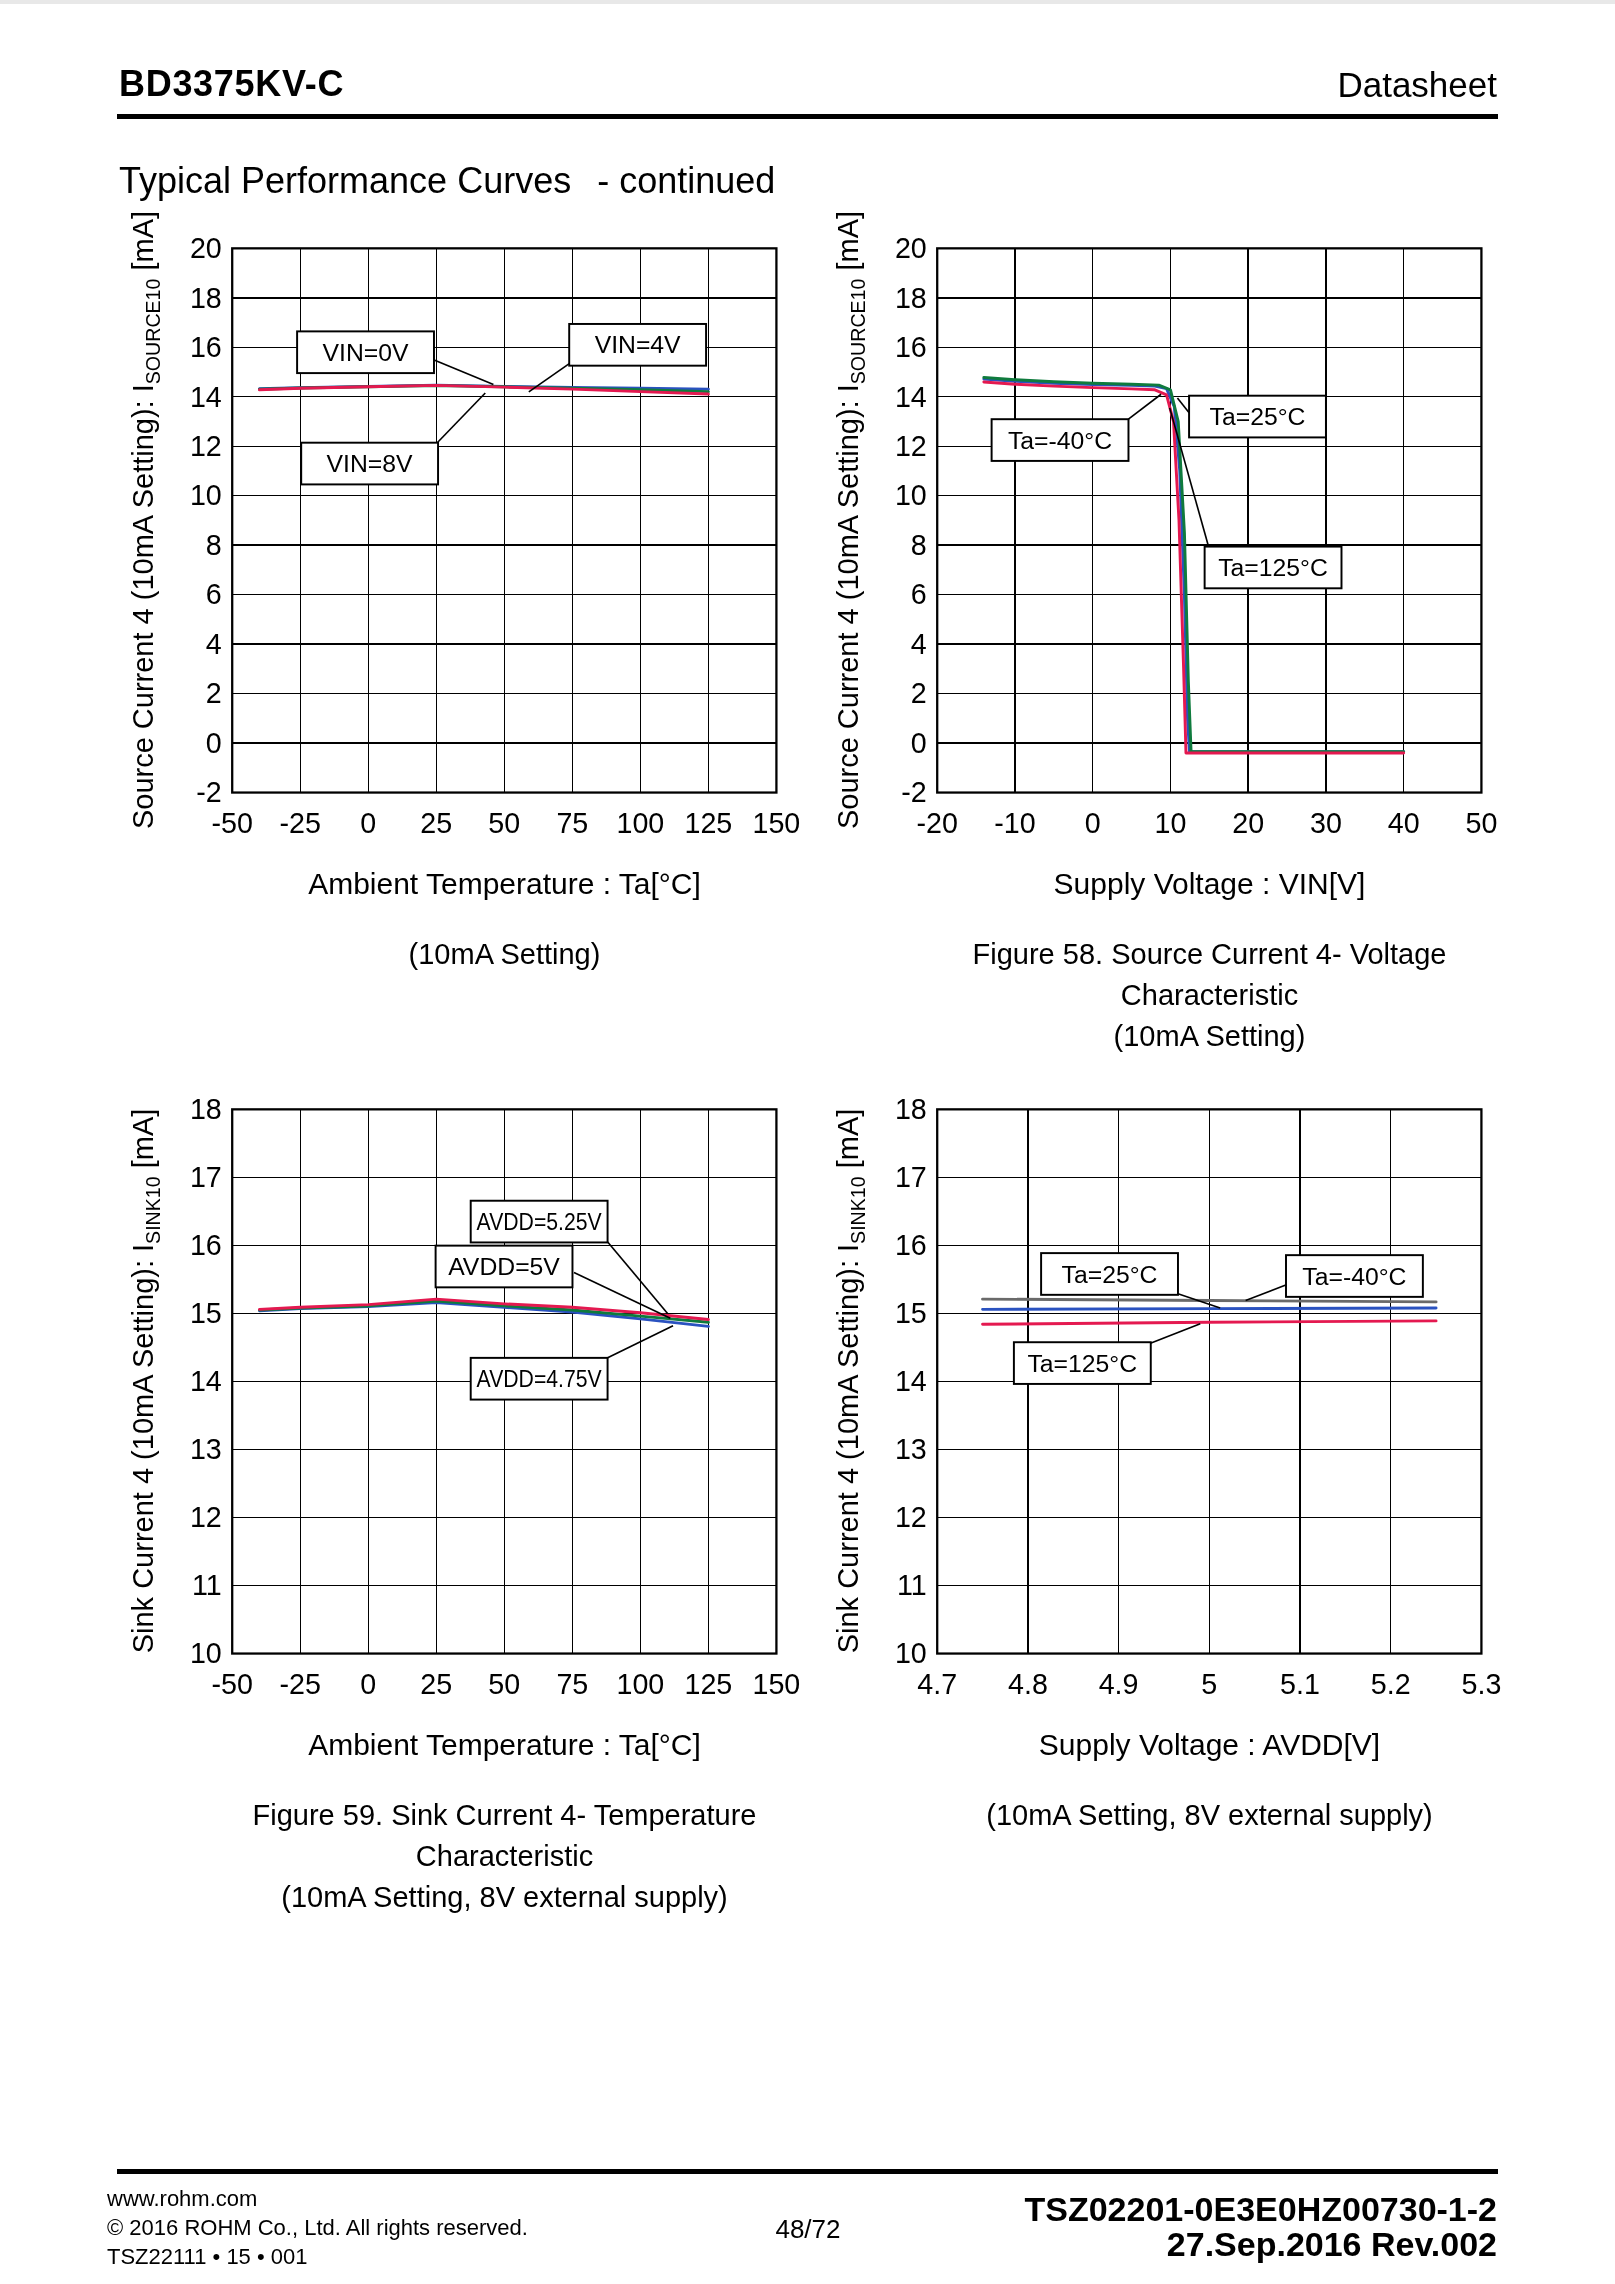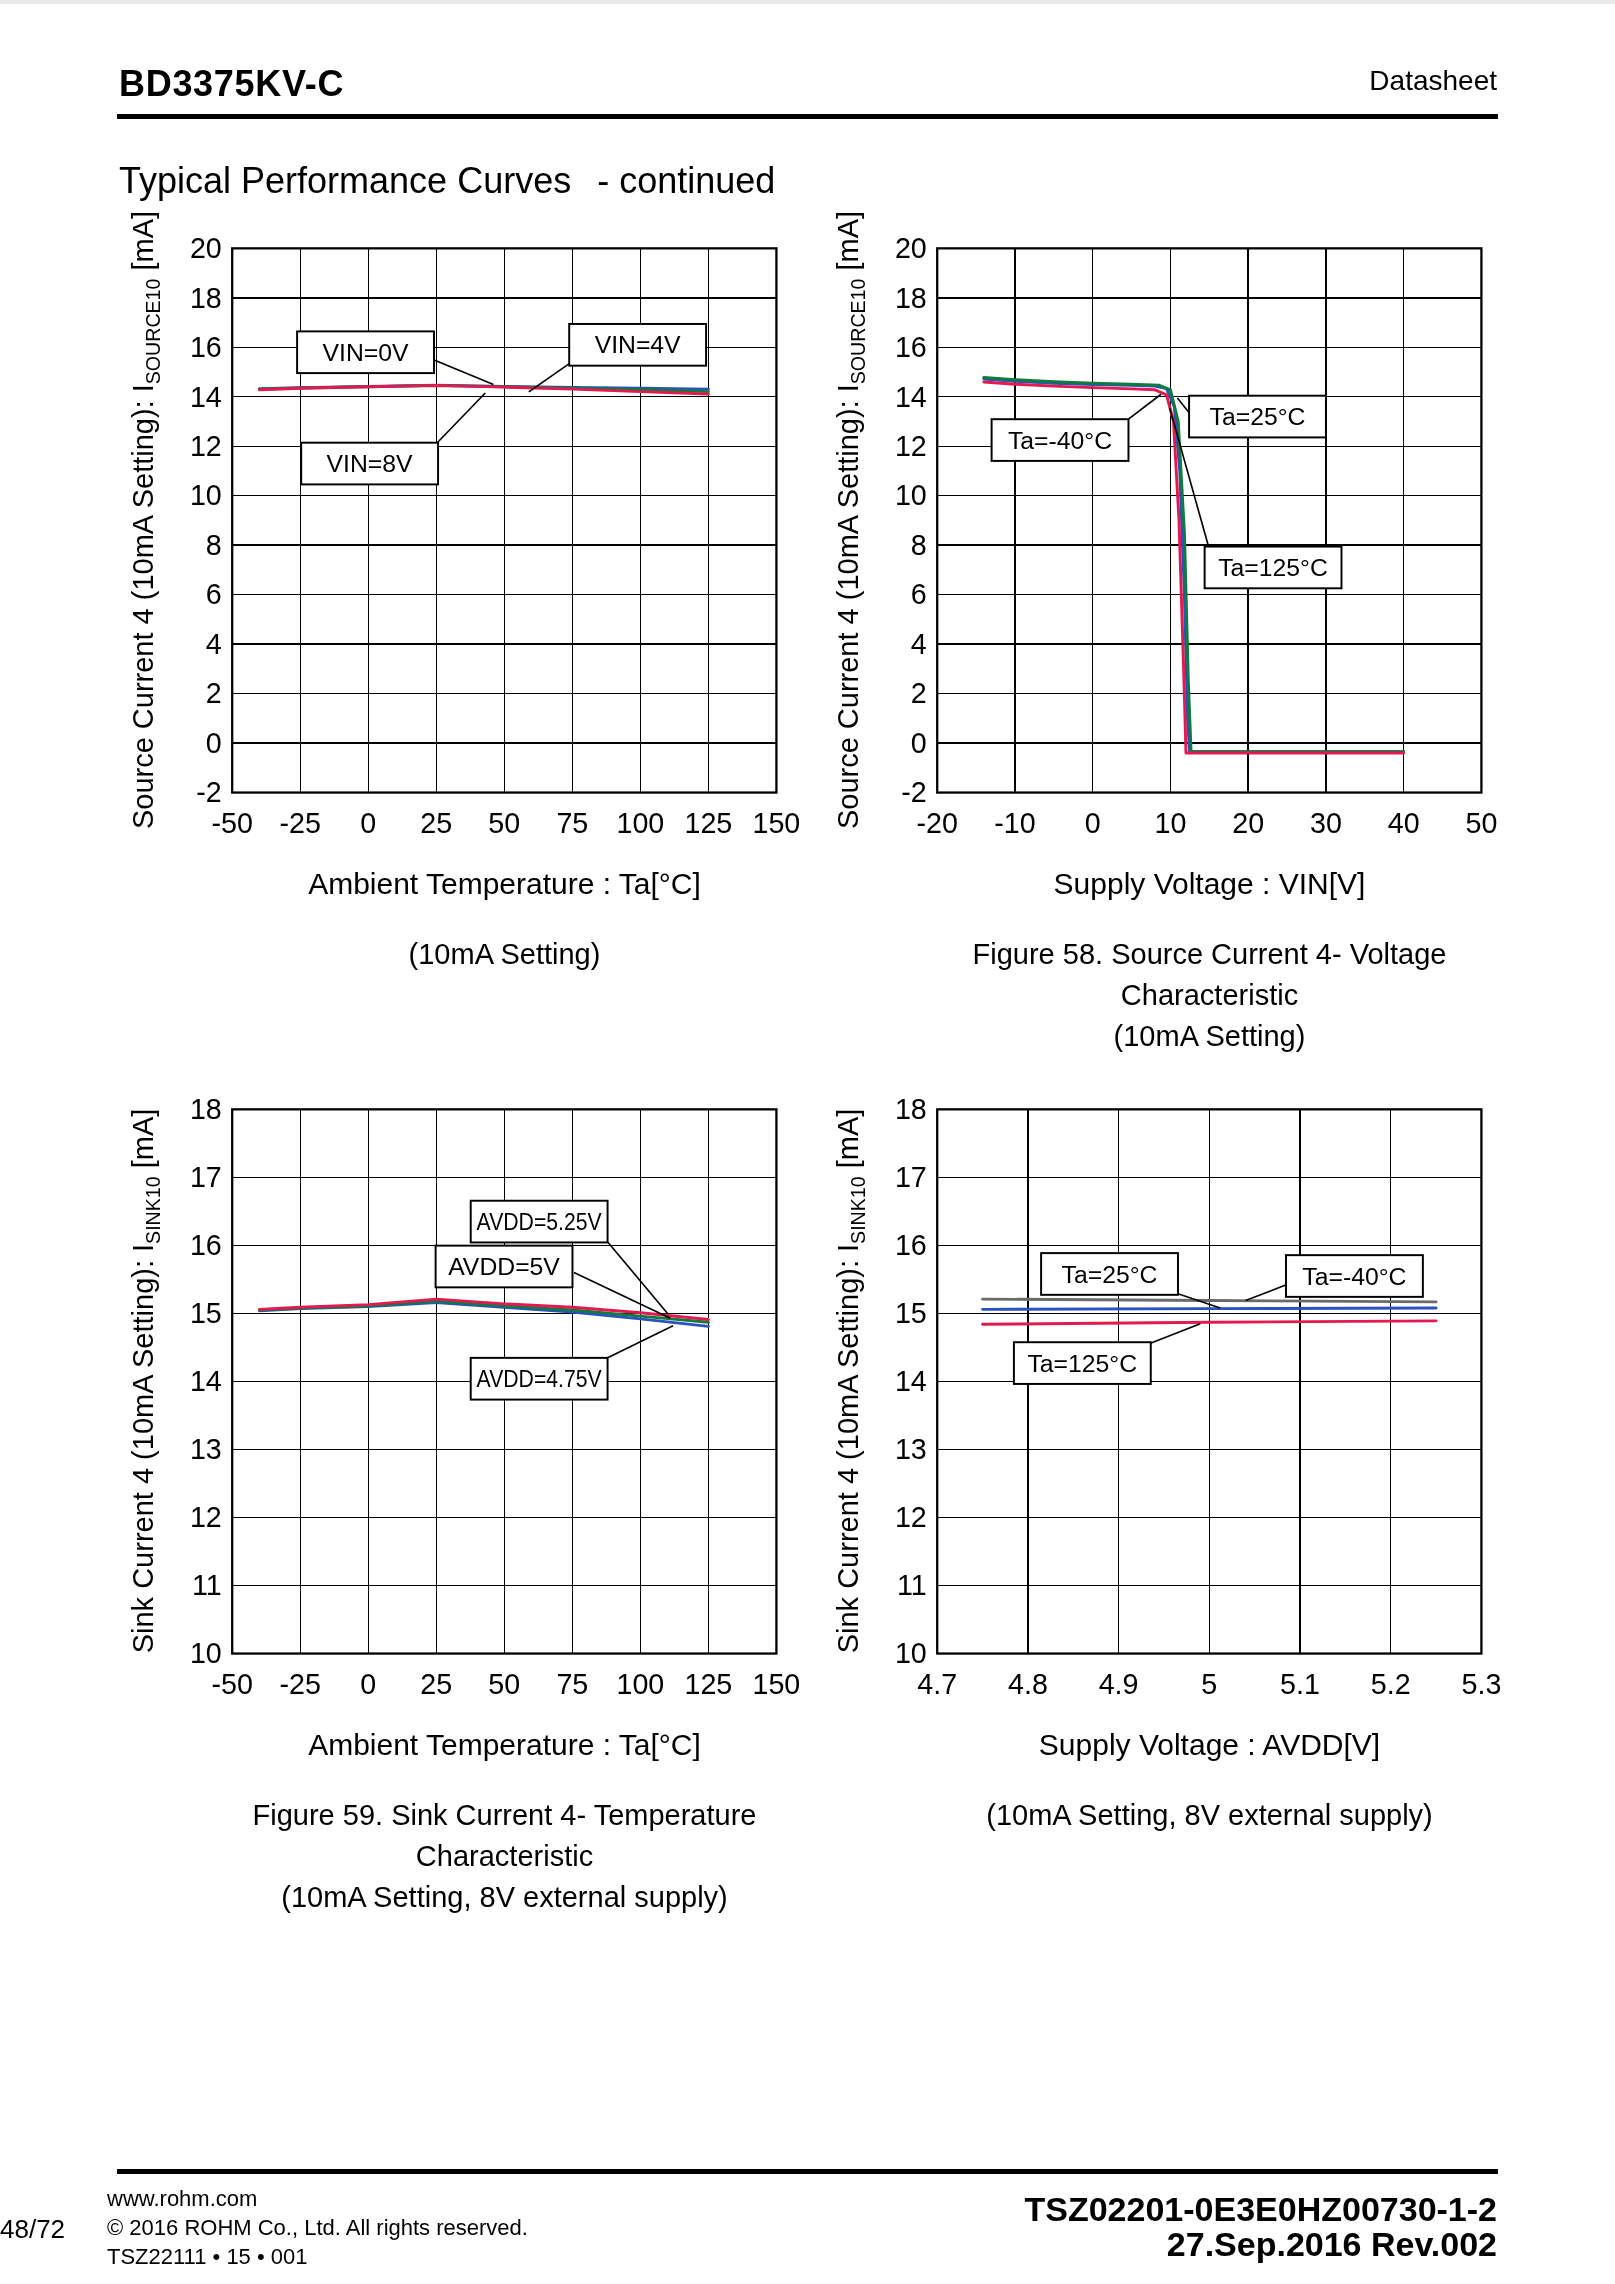--- a/index.html
+++ b/index.html
@@ -1,38 +1,38 @@
 <!DOCTYPE html>
 <html style="font-size:10.4px"><head>
 <meta charset="utf-8">
 <style>
   html,body{margin:0;padding:0;background:#e8e8e8;}
   .page{position:relative;width:1616px;height:2284px;background:#ffffff;
         font-family:"Liberation Sans",sans-serif;color:#000;overflow:hidden;margin:4px auto;}
   .hdr-left{position:absolute;left:119px;top:59px;font-size:36px;font-weight:bold;letter-spacing:0.7px;}
-  .hdr-right{position:absolute;right:119px;top:61px;font-size:28px;}
+  .hdr-right{position:absolute;right:119px;top:61px;font-size:35px;}
   .hdr-rule{position:absolute;left:117px;top:110px;width:1381px;height:4.6px;background:#000;}
   .sec-title{position:absolute;left:119px;top:156px;font-size:36px;font-weight:normal;}
   .sec-title .suffix{margin-left:26px;}
   .fig{position:absolute;width:704px;height:821px;}
   #fig57{left:116px;top:216px;}
   #fig58{left:821px;top:216px;}
   #fig59{left:116px;top:1077px;}
   #fig60{left:821px;top:1077px;}
   .ylabel{position:absolute;left:30px;top:300px;transform:translate(-50%,-50%) rotate(-90deg);
           font-size:29px;white-space:nowrap;}
   .ylabel sub{font-size:19.6px;}
   .chart-svg{position:absolute;left:38px;top:11.7px;width:655px;height:616px;}
   .xtitle{position:absolute;left:38px;top:647px;width:655px;box-sizing:border-box;
           padding-left:46px;text-align:center;font-size:30px;}
   .caption{position:absolute;left:38px;top:714px;width:655px;box-sizing:border-box;
            padding-left:46px;text-align:center;font-size:29px;line-height:41px;}
   .ftr-rule{position:absolute;left:117px;top:2165px;width:1381px;height:5.2px;background:#000;}
   .ftr-left{position:absolute;left:107px;top:2180px;font-size:22px;line-height:29px;}
-  .ftr-center{position:absolute;left:0;top:2210px;width:1616px;font-size:26px;}
+  .ftr-center{position:absolute;left:0;top:2210px;width:1616px;text-align:center;font-size:26px;}
   .ftr-right{position:absolute;right:119px;top:2188px;font-size:34px;font-weight:bold;
              text-align:right;line-height:35px;}
   svg text{font-family:"Liberation Sans",sans-serif;fill:#000;}
 </style>
 </head>
 <body>
 
 <div class="page">
 
   <div class="hdr-left">BD3375KV-C</div>

